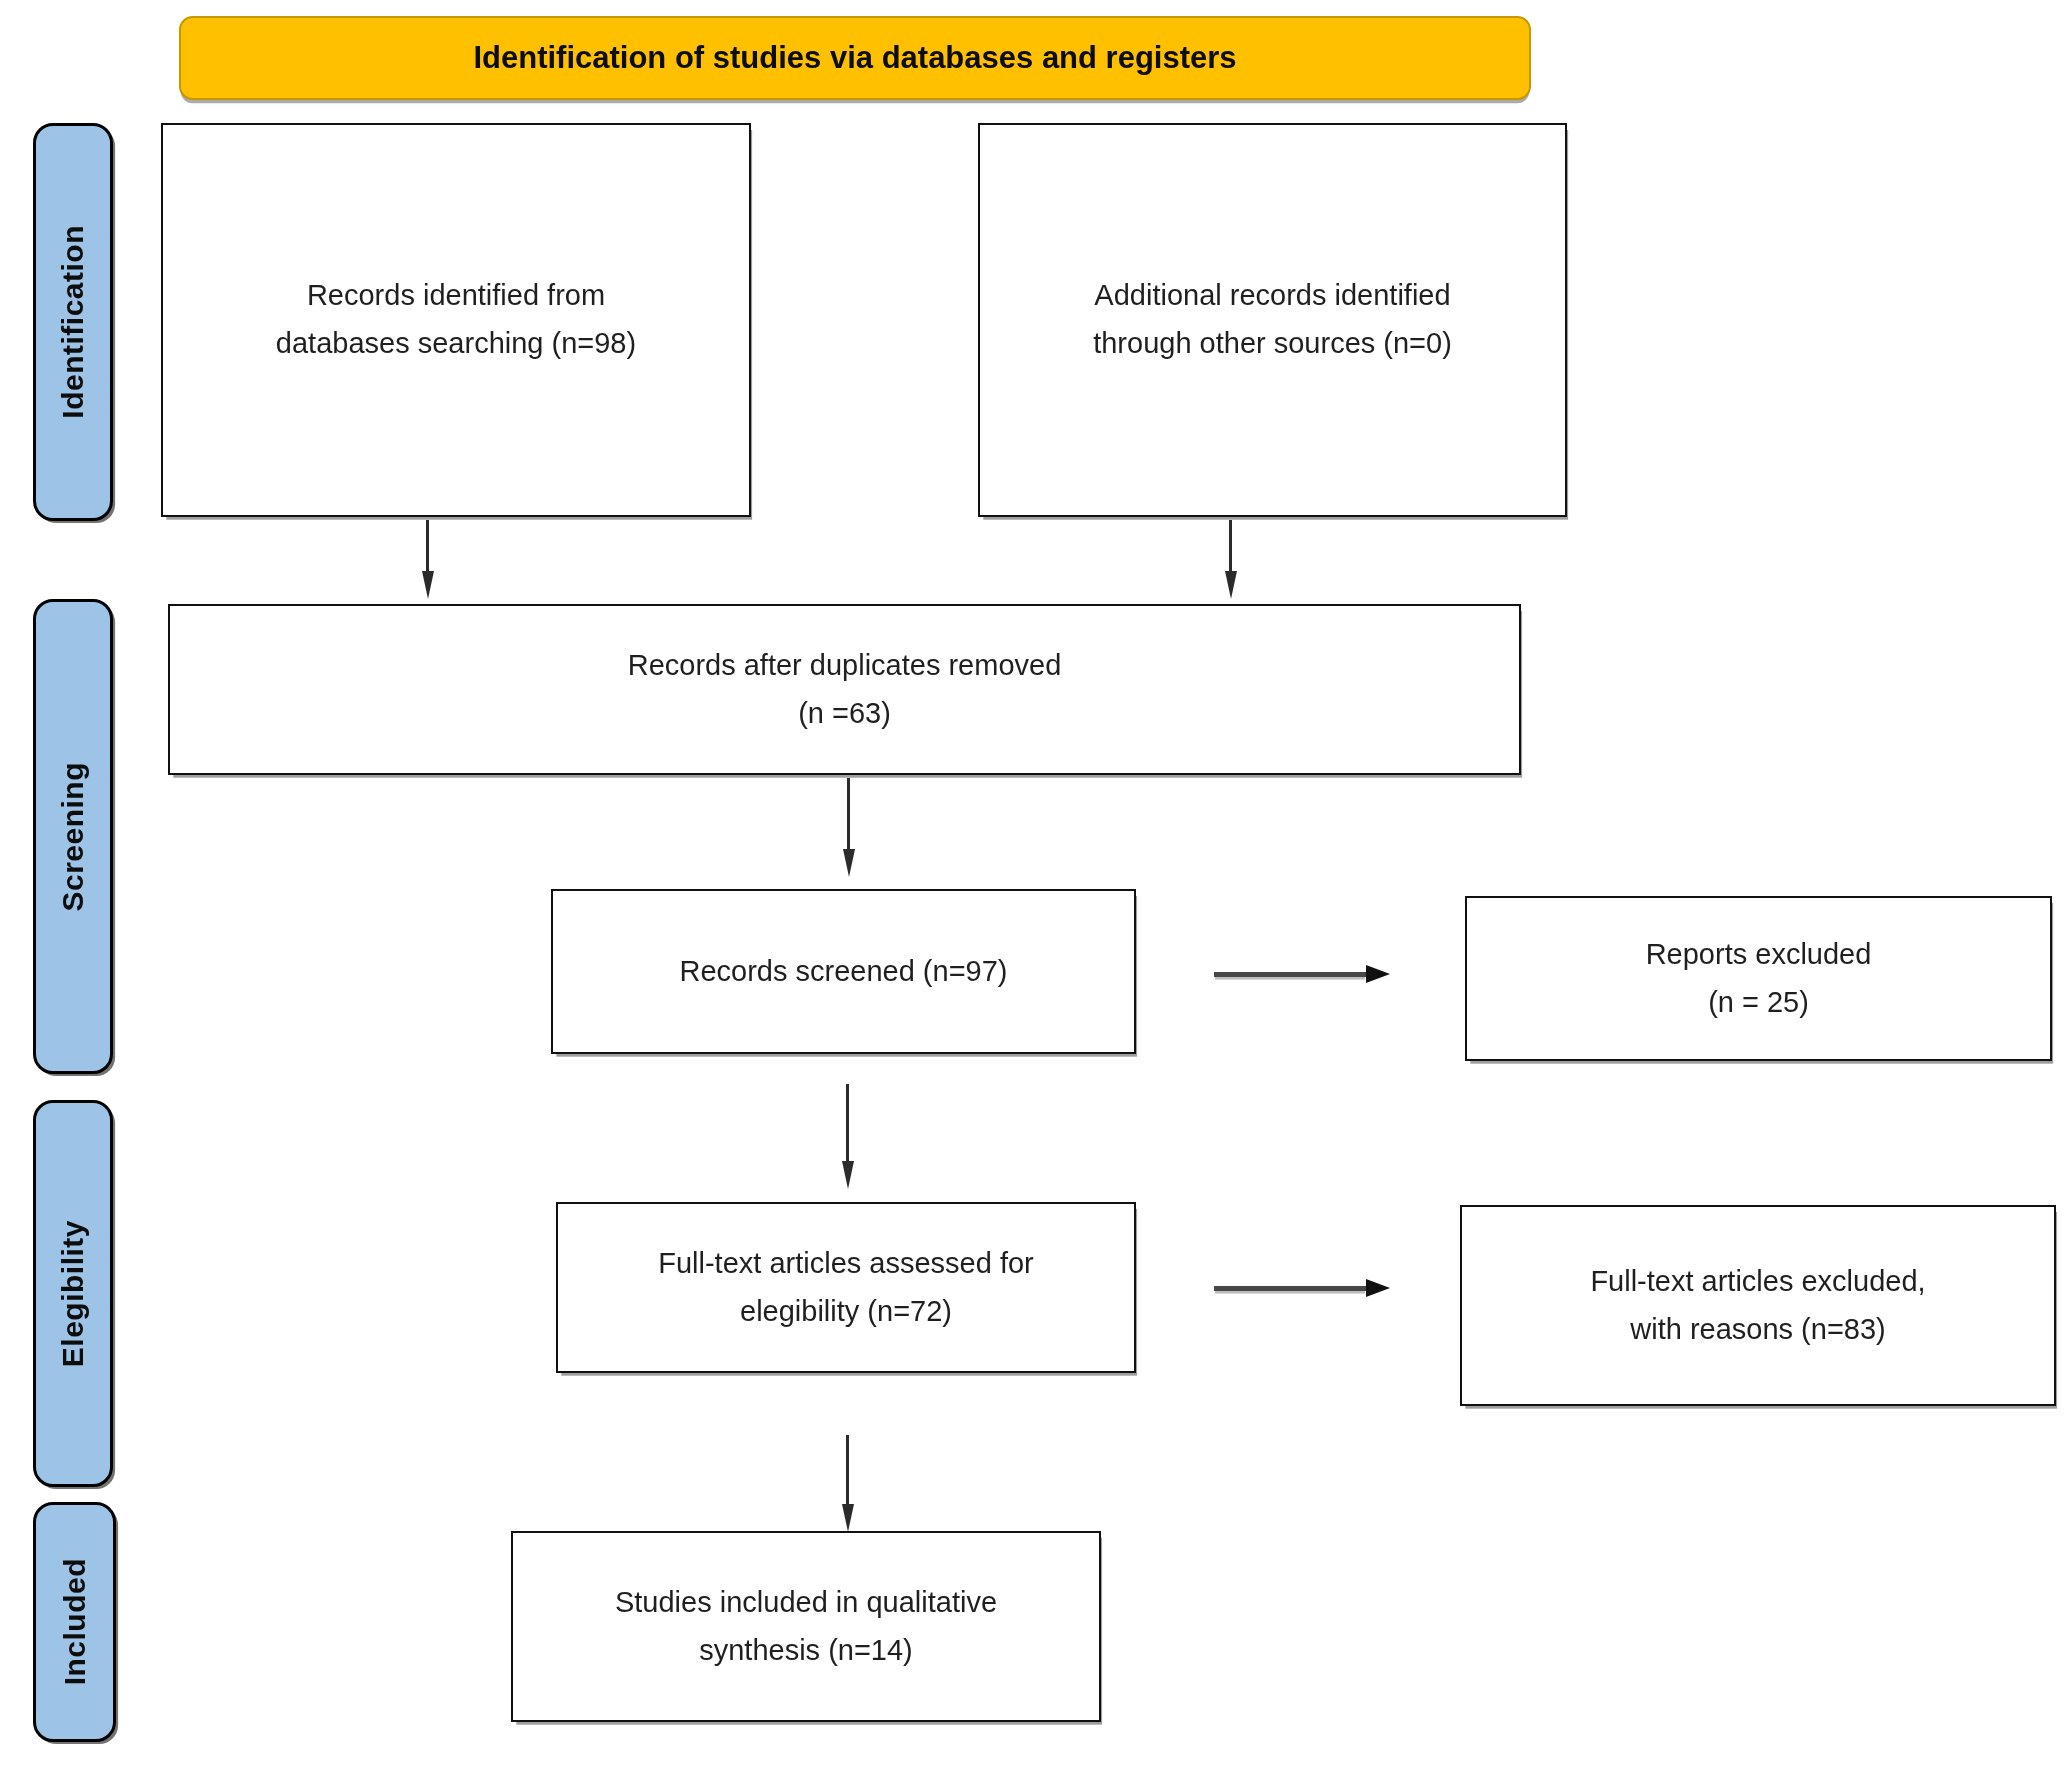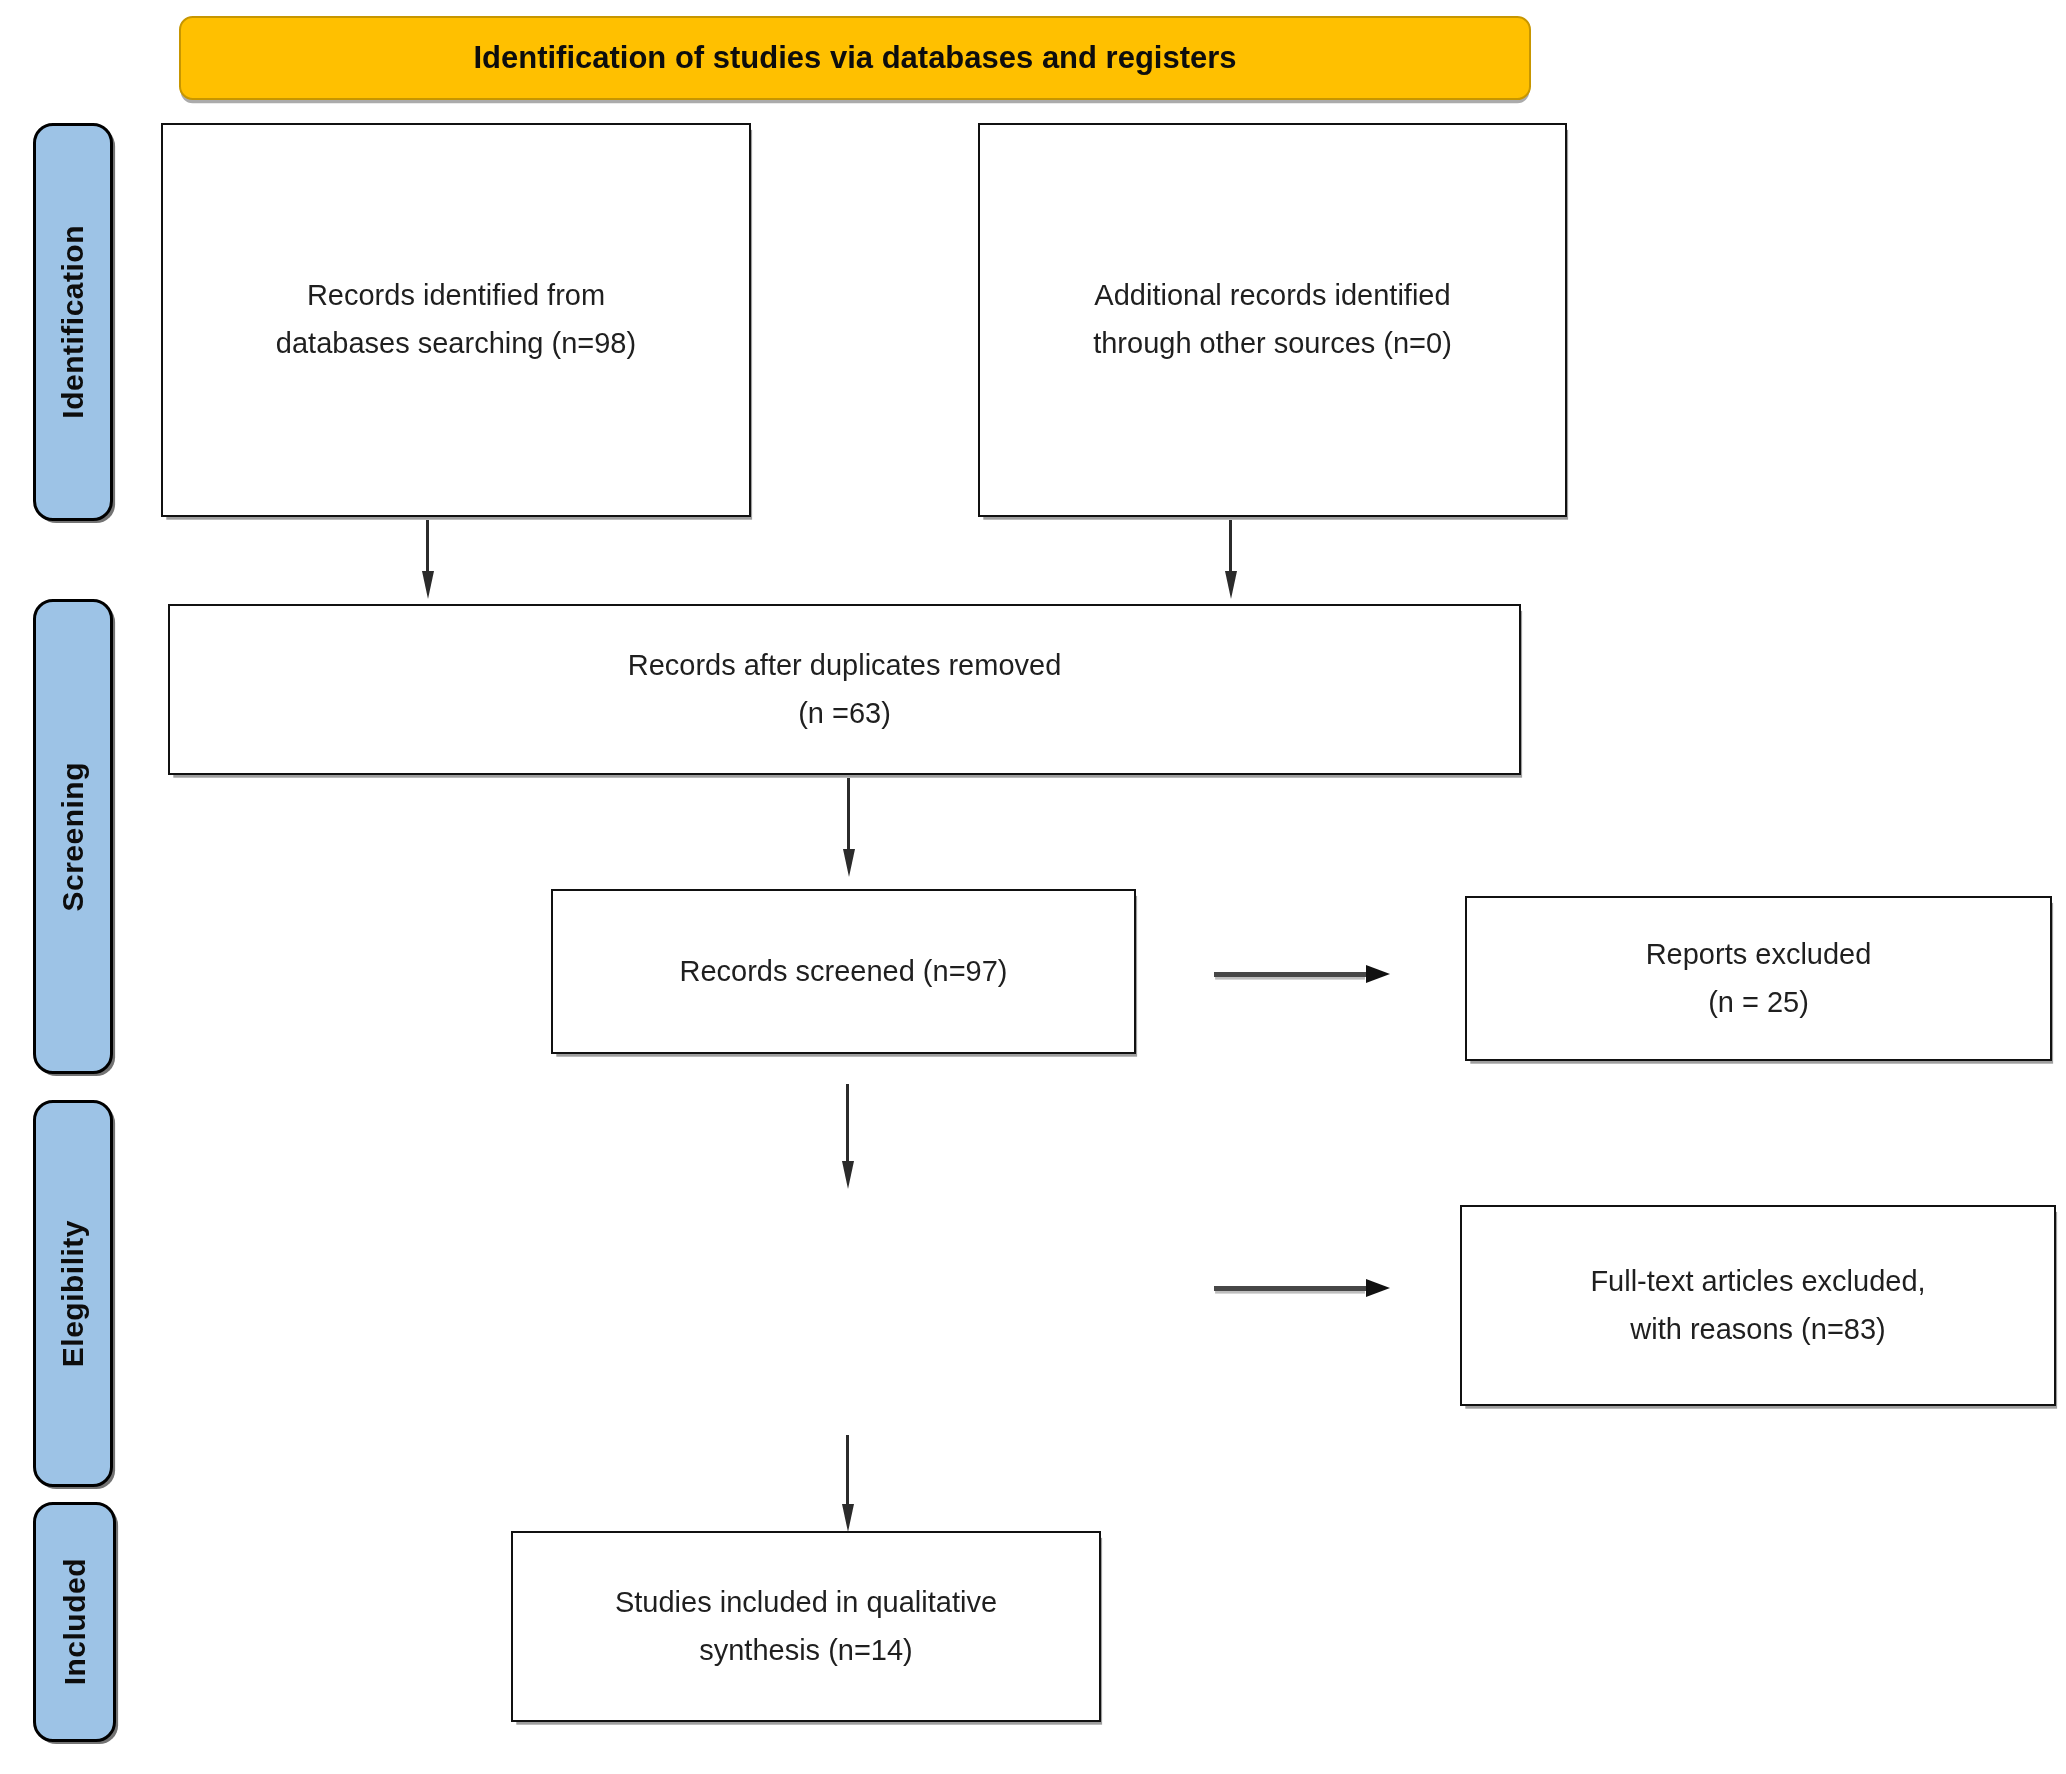--- a/index.html
+++ b/index.html
@@ -153,20 +153,24 @@
     <span>Records after duplicates removed
 (n =63)</span>
   </div>
   <div class="node" id="node-records-screened">
     <span>Records screened (n=97)</span>
   </div>
   <div class="node" id="node-reports-excluded">
     <span>Reports excluded
 (n = 25)</span>
   </div>
+  <div class="node" id="node-fulltext-assessed">
+    <span>Full-text articles assessed for
+elegibility (n=72)</span>
+  </div>
   <div class="node" id="node-fulltext-excluded">
     <span>Full-text articles excluded,
 with reasons (n=83)</span>
   </div>
   <div class="node" id="node-studies-included">
     <span>Studies included in qualitative
 synthesis (n=14)</span>
   </div>
 
   <div class="varrow" id="arrow-identified-down"></div>

